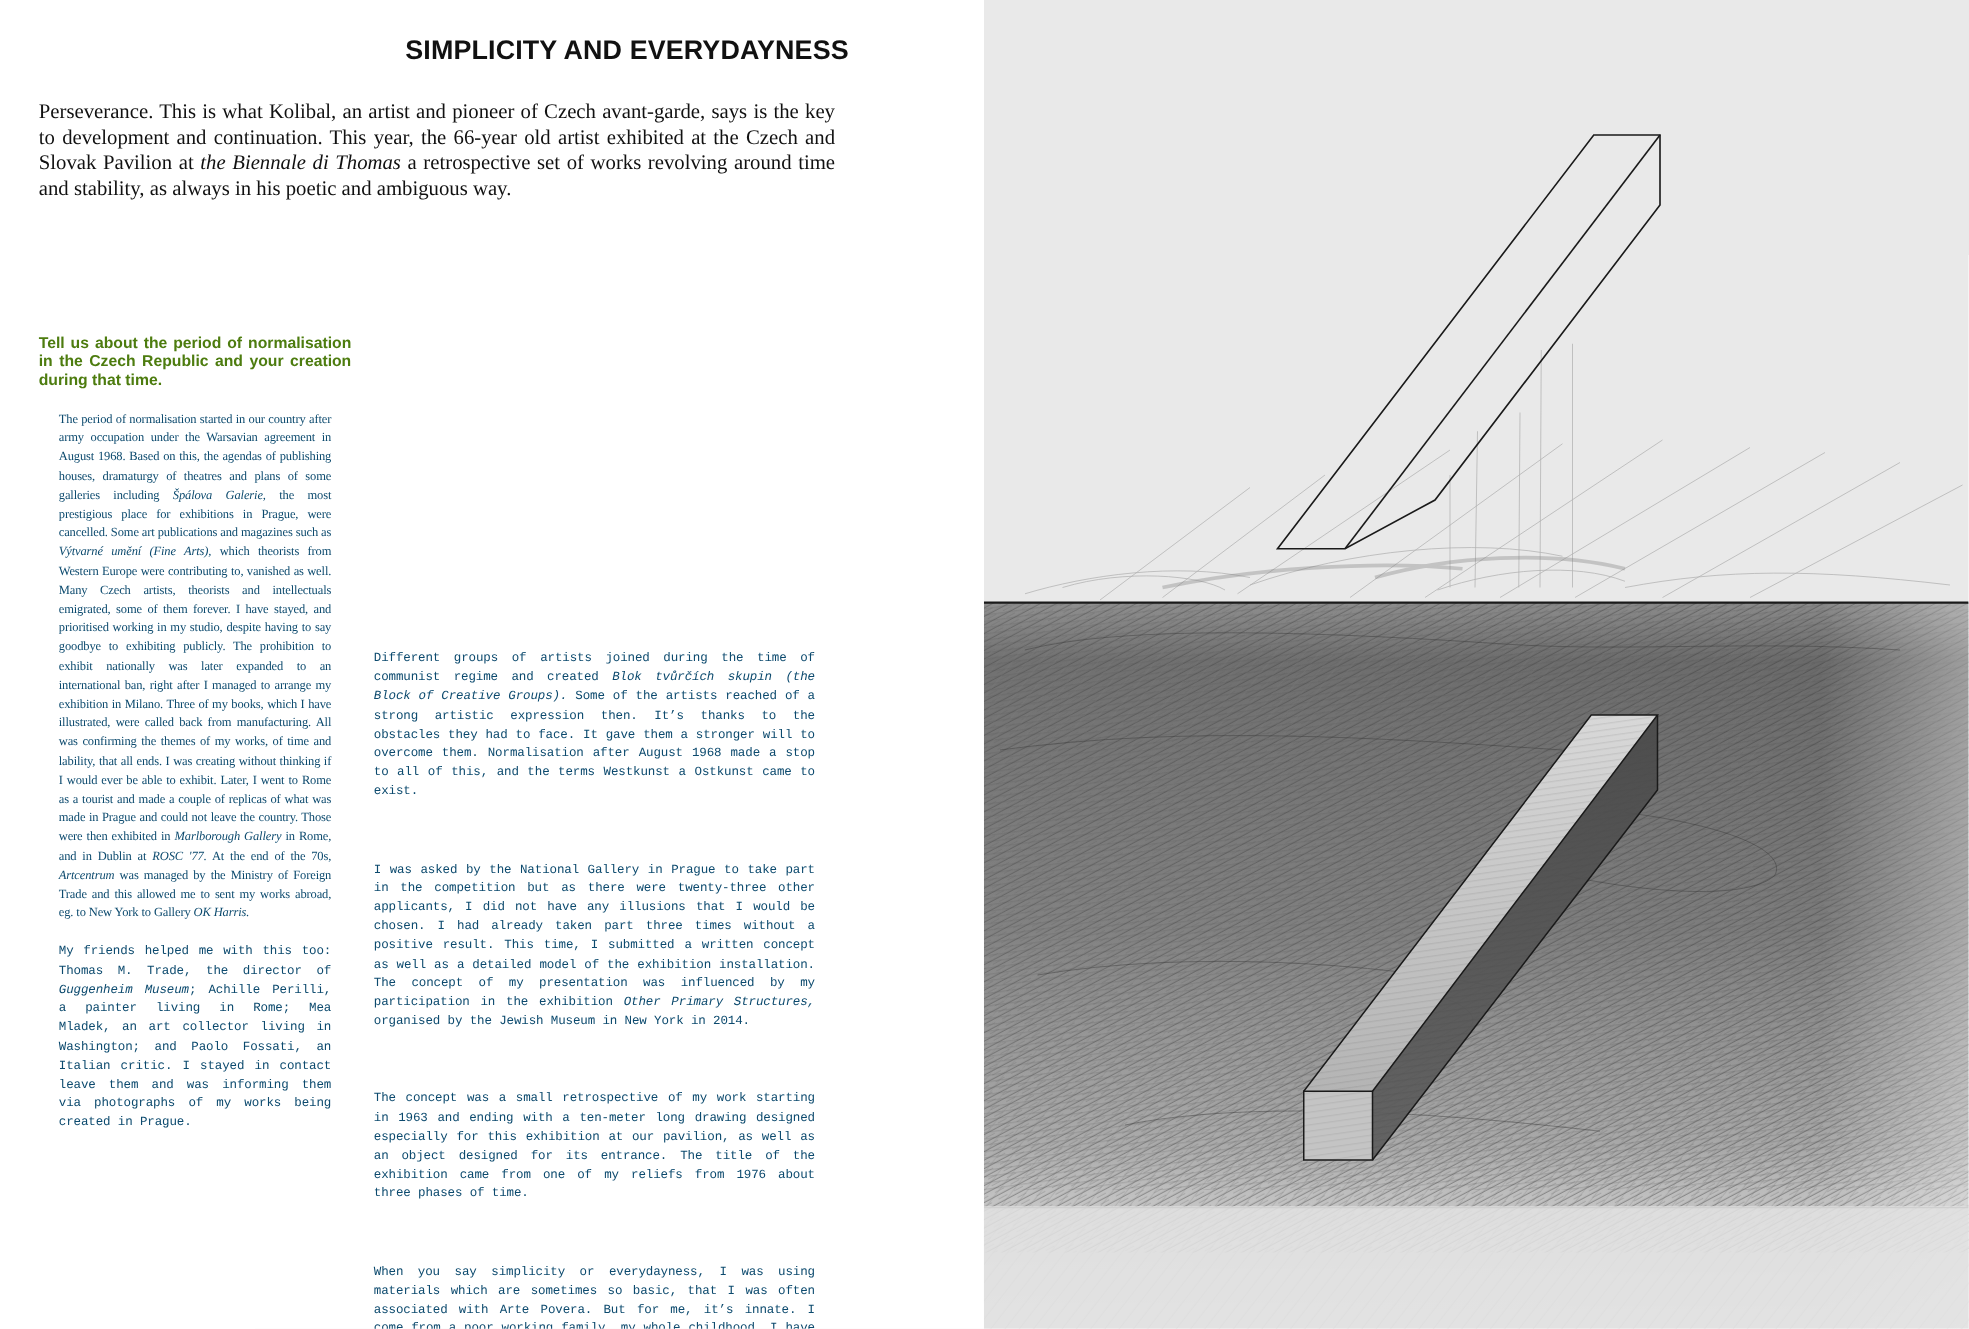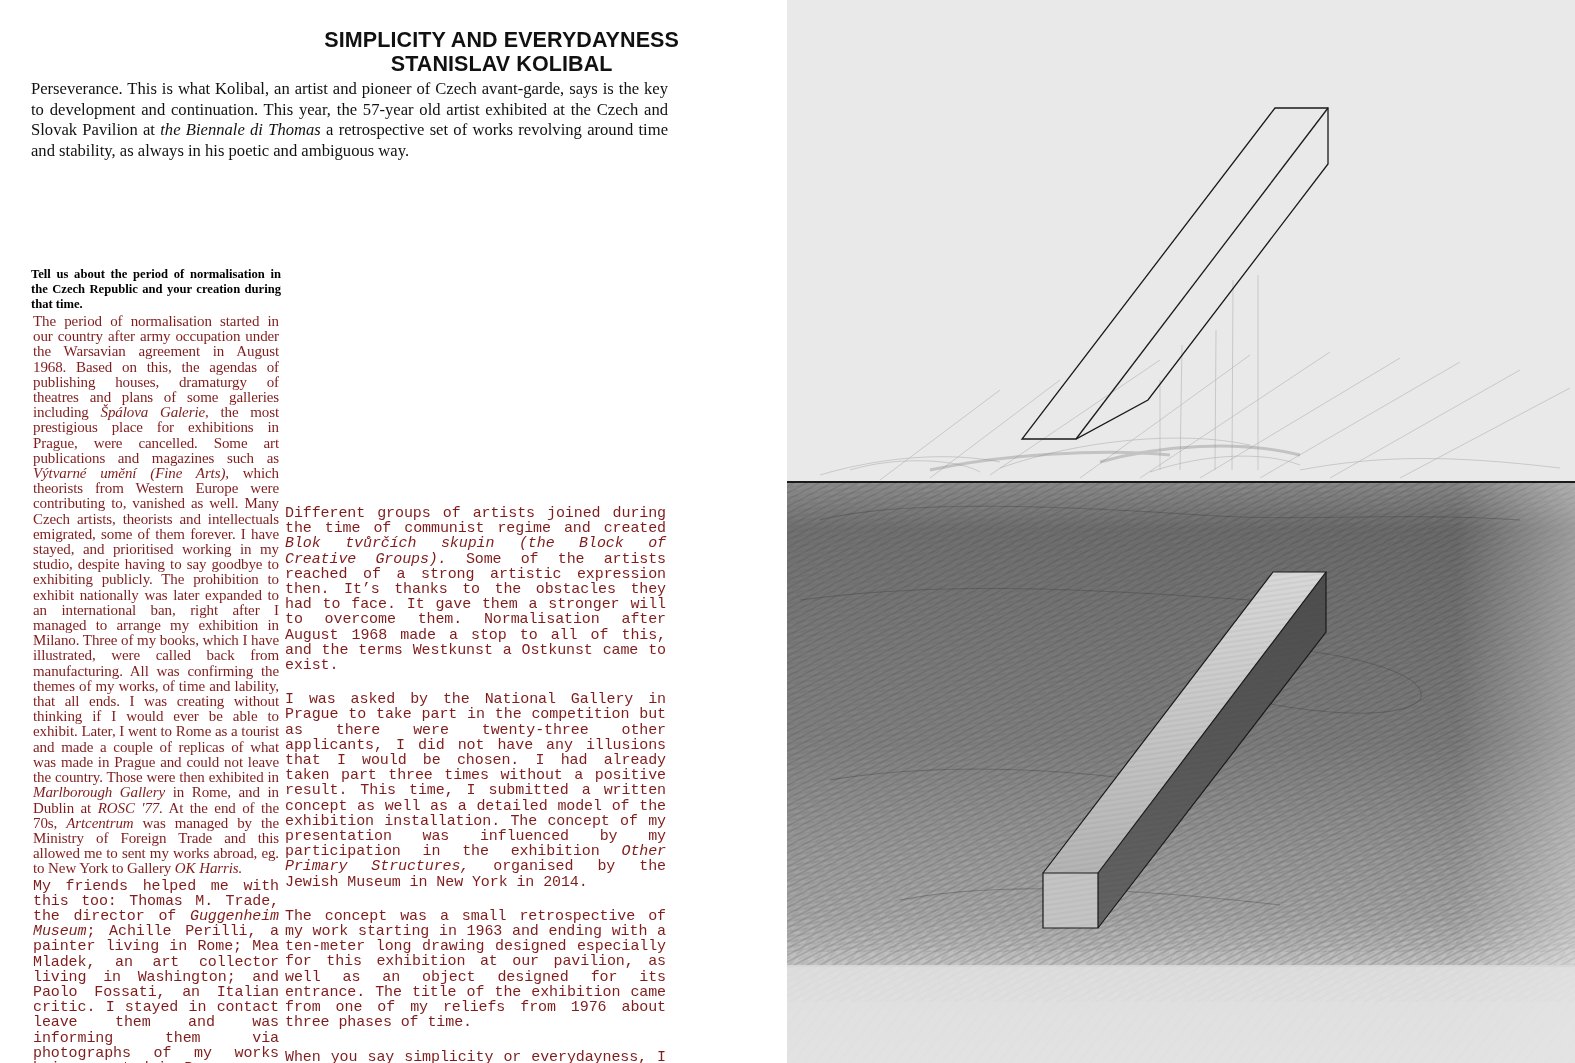--- a/index.html
+++ b/index.html
@@ -16,44 +16,43 @@
     font-weight: bold; font-size: 21.5px; line-height: 24px; letter-spacing: 0.1px; color: #111;
   }
   .lede {
     position: absolute; left: 31px; top: 79px; width: 637px;
     font-size: 16.6px; line-height: 20.5px; text-align: justify; color: #111;
   }
   .lede p { margin: 0; text-align-last: left; }
   .col1 { position: absolute; left: 31px; top: 267px; width: 250px; }
   .col2 { position: absolute; left: 283px; top: 504px; width: 385px; }
   .q {
-    font-family: Liberation Serif, serif;
-    font-weight: bold; font-size: 12.6px; line-height: 15px; margin: 0; color: #000000;
+    font-family: Liberation Sans, sans-serif;
+    font-weight: bold; font-size: 12.6px; line-height: 15px; margin: 0; color: #4d7c0f;
     text-align: justify;
   }
   .a {
-    font-size: 15px; line-height: 15.2px; margin: 2px; text-align: justify; color: #7f1d1d;
+    font-size: 10px; line-height: 15.2px; margin: 16px; text-align: justify; color: #0c4a6e;
     letter-spacing: -0.1px;
   }
   .a.last { text-align-last: left; font-family: Liberation Mono, monospace; }
   .gap { height: 15px; }
   .right-page { position: absolute; left: 787px; top: 0; width: 788px; height: 1063px; overflow: hidden; }
   .right-page svg { display: block; }
 </style>
 </head>
 <body>
 
 <div class="left-page">
   <div class="title">
     <div>SIMPLICITY AND EVERYDAYNESS</div>
-    <div>STANISLAV KOLIBAL</div>
   </div>
 
   <div class="lede">
-    <p><span>Perseverance. This is what Kolibal, an artist and pioneer of Czech avant-garde, says is the key to development and continuation. This year, the 57-year old artist exhibited at the Czech and Slovak Pavilion at </span><i>the Biennale di Thomas</i><span> a retrospective set of works revolving around time and stability, as always in his poetic and ambiguous way.</span></p>
+    <p><span>Perseverance. This is what Kolibal, an artist and pioneer of Czech avant-garde, says is the key to development and continuation. This year, the 66-year old artist exhibited at the Czech and Slovak Pavilion at </span><i>the Biennale di Thomas</i><span> a retrospective set of works revolving around time and stability, as always in his poetic and ambiguous way.</span></p>
   </div>
 
   <div class="col1">
     <p class="q">Tell us about the period of normalisation in the Czech Republic and your creation during that time.</p>
     <p class="a"><span>The period of normalisation started in our country after army occupation under the Warsavian agreement in August 1968. Based on this, the agendas of publishing houses, dramaturgy of theatres and plans of some galleries including </span><i>Špálova Galerie,</i><span> the most prestigious place for exhibitions in Prague, were cancelled. Some art publications and magazines such as </span><i>Výtvarné umění (Fine Arts),</i><span> which theorists from Western Europe were contributing to, vanished as well. Many Czech artists, theorists and intellectuals emigrated, some of them forever. I have stayed, and prioritised working in my studio, despite having to say goodbye to exhibiting publicly. The prohibition to exhibit nationally was later expanded to an international ban, right after I managed to arrange my exhibition in Milano. Three of my books, which I have illustrated, were called back from manufacturing. All was confirming the themes of my works, of time and lability, that all ends. I was creating without thinking if I would ever be able to exhibit. Later, I went to Rome as a tourist and made a couple of replicas of what was made in Prague and could not leave the country. Those were then exhibited in </span><i>Marlborough Gallery</i><span> in Rome, and in Dublin at </span><i>ROSC '77.</i><span> At the end of the 70s, </span><i>Artcentrum</i><span> was managed by the Ministry of Foreign Trade and this allowed me to sent my works abroad,  eg. to New York to Gallery </span><i>OK Harris.</i></p>
     <p class="a last"><span>My friends helped me with this too: Thomas M. Trade, the director of </span><i>Guggenheim Museum</i><span>; Achille Perilli, a painter living in Rome; Mea Mladek, an art collector living in Washington; and Paolo Fossati, an Italian critic. I stayed in contact leave them and was informing them via photographs of my works being created in Prague.</span></p>
   </div>
 
   <div class="col2">
     <p class="a last"><span>Different groups of artists joined during the time of communist regime and created </span><i>Blok tvůrčích skupin (the Block of Creative Groups).</i><span> Some of the artists reached of a strong artistic expression then. It’s thanks to the obstacles they had to face. It gave them a stronger will to overcome them. Normalisation after August 1968 made a stop to all of this, and the terms Westkunst a Ostkunst came to exist.</span></p>

